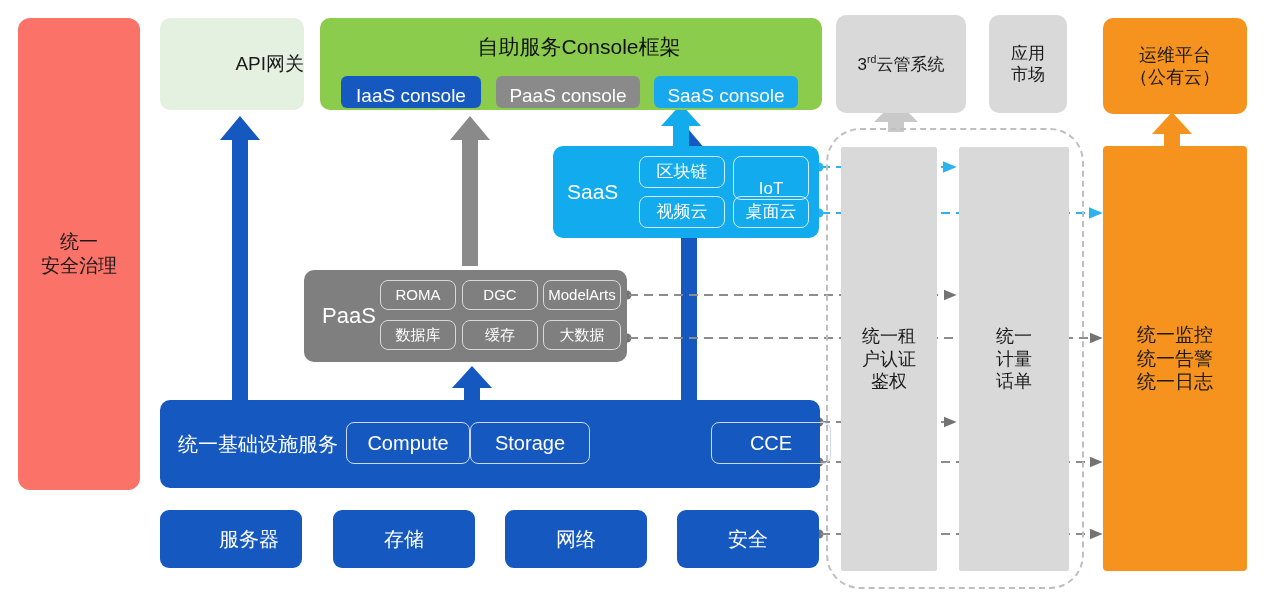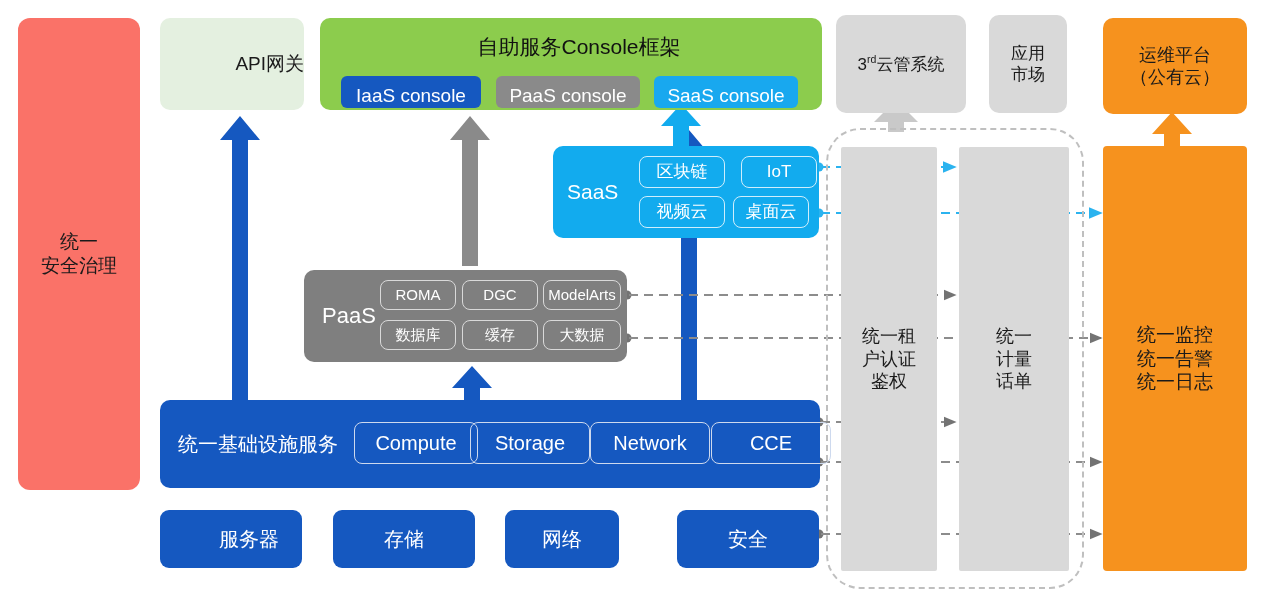--- a/index.html
+++ b/index.html
@@ -159,21 +159,21 @@
     <div class="chip saas" style="left:334px;top:58px;width:144px;">
       <span>SaaS console</span>
     </div>
   </div>
 
   <div class="box saasblk" style="left:553px;top:146px;width:266px;height:92px;display:block;">
     <span class="saaslabel">SaaS</span>
     <div class="subchip" style="left:86px;top:10px;width:86px;height:32px;">
       <span>区块链</span>
     </div>
-    <div class="subchip" style="left:188px;top:10px;width:76px;height:32px;">
+    <div class="subchip" style="left:180px;top:10px;width:76px;height:44px;align-items:flex-end;">
       <span>IoT</span>
     </div>
     <div class="subchip" style="left:86px;top:50px;width:86px;height:32px;">
       <span>视频云</span>
     </div>
     <div class="subchip" style="left:180px;top:50px;width:76px;height:32px;">
       <span>桌面云</span>
     </div>
   </div>
 
@@ -194,41 +194,38 @@
     <div class="pchip" style="left:158px;top:50px;width:76px;height:30px;">
       <span>缓存</span>
     </div>
     <div class="pchip" style="left:239px;top:50px;width:78px;height:30px;">
       <span>大数据</span>
     </div>
   </div>
 
   <div class="box infra" style="left:160px;top:400px;width:660px;height:88px;display:block;text-align:right;">
     <span class="infralabel">统一基础设施服务</span>
-    <div class="ichip" style="left:194px;top:22px;width:124px;height:42px;">
+    <div class="ichip" style="left:186px;top:22px;width:124px;height:42px;">
       <span>Compute</span>
     </div>
     <div class="ichip" style="left:310px;top:22px;width:120px;height:42px;">
       <span>Storage</span>
     </div>
-    <div class="ichip" style="left:430px;top:22px;width:120px;height:42px;">
-      <span>Network</span>
-    </div>
     <div class="ichip" style="left:551px;top:22px;width:120px;height:42px;">
       <span>CCE</span>
     </div>
   </div>
 
   <div class="box btile" style="left:160px;top:510px;width:142px;height:58px;padding-left:36px;">
     <span>服务器</span>
   </div>
   <div class="box btile" style="left:333px;top:510px;width:142px;height:58px;">
     <span>存储</span>
   </div>
-  <div class="box btile" style="left:505px;top:510px;width:114px;height:58px;">
+  <div class="box btile" style="left:505px;top:510px;width:142px;height:58px;">
     <span>网络</span>
   </div>
   <div class="box btile" style="left:677px;top:510px;width:142px;height:58px;">
     <span>安全</span>
   </div>
 
   <div class="box grey" style="left:836px;top:15px;width:130px;height:98px;">
     <span>
       <span>3</span><span class="sup">rd</span><span>云管系统</span>
     </span>

